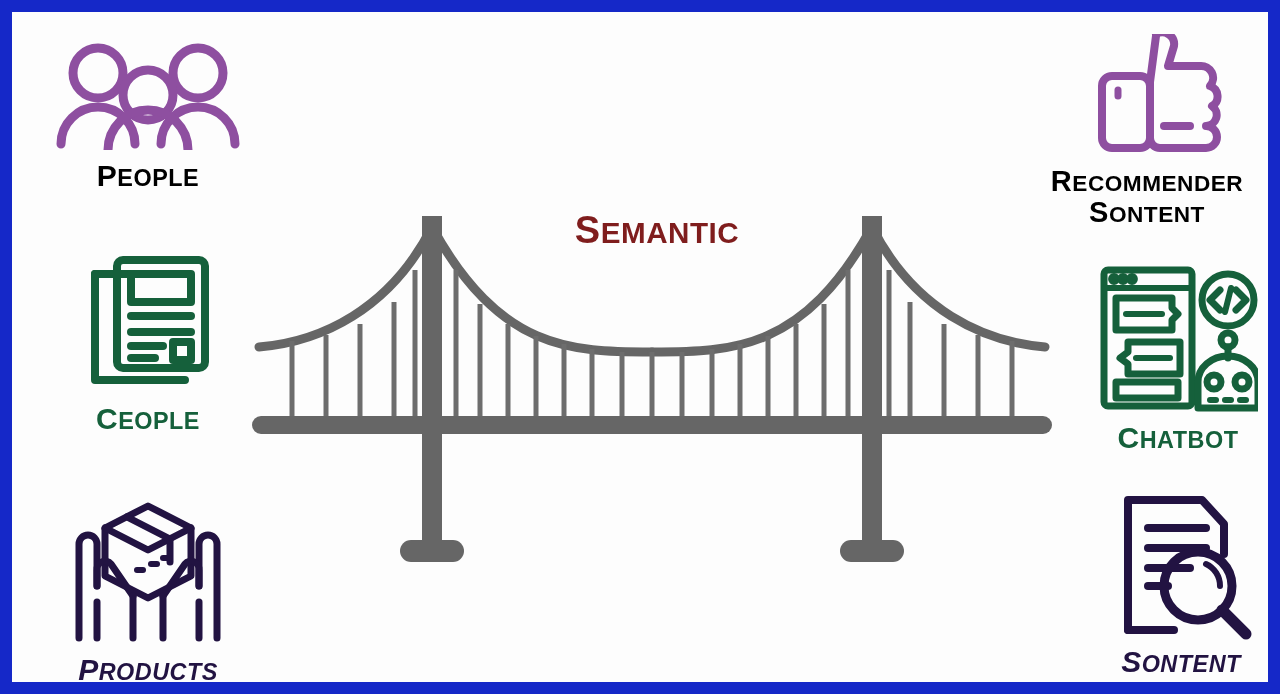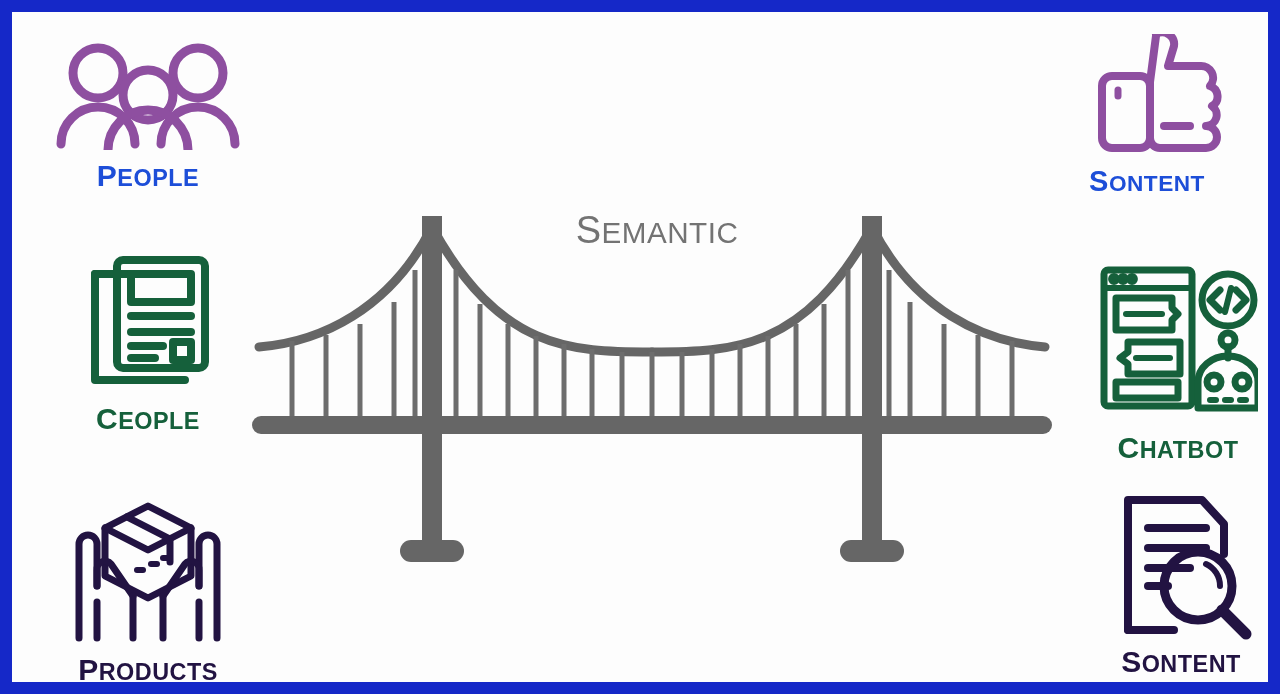--- a/index.html
+++ b/index.html
@@ -45,55 +45,55 @@
     font-weight: bold;
     letter-spacing: 0.5px;
     font-family: "Liberation Sans", sans-serif;
     line-height: 1.08;
     text-align: center;
   }
   
   .label .cap  { font-size: 1em; }
   .label .rest { font-size: 0.78em; }
 
-  .purple { color: #1d4ed8; }
+  .purple { color: #000000; }
   .green  { color: #15603b; }
-  .navy   { color: #221342; }
+  .navy   { color: #221342; font-style: italic; }
 
   
   #tile-people      { left: 38px;  top: 28px;  width: 196px; }
   #tile-content     { left: 48px;  top: 238px; width: 176px; }
   #tile-products    { left: 42px;  top: 486px; width: 188px; }
   #tile-recommender { left: 1012px;top: 22px;  width: 246px; }
   #tile-chatbot     { left: 1076px;top: 252px; width: 180px; }
   #tile-search      { left: 1086px;top: 478px; width: 166px; }
 
   #tile-people   .label      { font-size: 30px; margin-top: 10px; }
   #tile-content  .label      { font-size: 30px; margin-top: 8px; }
   #tile-products .label      { font-size: 30px; margin-top: 8px; }
   #tile-recommender .label   { font-size: 29px; margin-top: 8px; }
-  #tile-chatbot  .label      { font-size: 30px; margin-top: 16px; }
+  #tile-chatbot  .label      { font-size: 30px; margin-top: 6px; }
   #tile-search   .label      { font-size: 30px; margin-top: 6px; }
 
   
   #bridge {
     position: absolute;
     left: 228px;
     top: 180px;
     width: 824px;
     height: 390px;
   }
   #bridge-title {
     position: absolute;
     left: 500px;
     top: 196px;
     width: 290px;
     text-align: center;
-    color: #737373;
-    font-weight: normal;
+    color: #7f1d1d;
+    font-weight: bold;
     line-height: 1.18;
     font-family: "Liberation Sans", sans-serif;
   }
   #bridge-title .line { display: block; font-size: 38px; letter-spacing: 0.5px; }
   #bridge-title .cap  { font-size: 1em; }
   #bridge-title .rest { font-size: 0.78em; }
 </style>
 </head>
 <body>
 
@@ -229,20 +229,21 @@
             <path d="M 54 56 L 54 62" stroke-width="7"></path>
 
             <path d="M 86 48 L 86 104 A 10 10 0 0 0 96 114 L 142 114 A 11 11 0 0 0 142 92 A 11 11 0 0 0 148 72 A 11 11 0 0 0 146 52 A 12 12 0 0 0 136 32 L 104 32 L 110 12 A 12 12 0 0 0 92 0"></path>
             <path d="M 92 0 L 72 0" stroke-width="0"></path>
             <path d="M 92 2 L 86 48"></path>
             <line x1="100" y1="92" x2="126" y2="92"></line>
           </g>
         </svg>
       </span>
       <span class="label purple">
+        <span class="line" style="display:block;"><span class="cap">R</span><span class="rest">ECOMMENDER</span></span>
         <span class="line" style="display:block;"><span class="cap">S</span><span class="rest">ONTENT</span></span>
       </span>
     </div>
 
     <div class="tile" id="tile-chatbot">
       <span class="glyph">
         <svg width="160" height="152" viewBox="0 0 160 152">
           <g fill="none" stroke="#15603b" stroke-width="7" stroke-linejoin="round" stroke-linecap="round">
 
             <rect x="6" y="6" width="88" height="136" rx="4"></rect>

